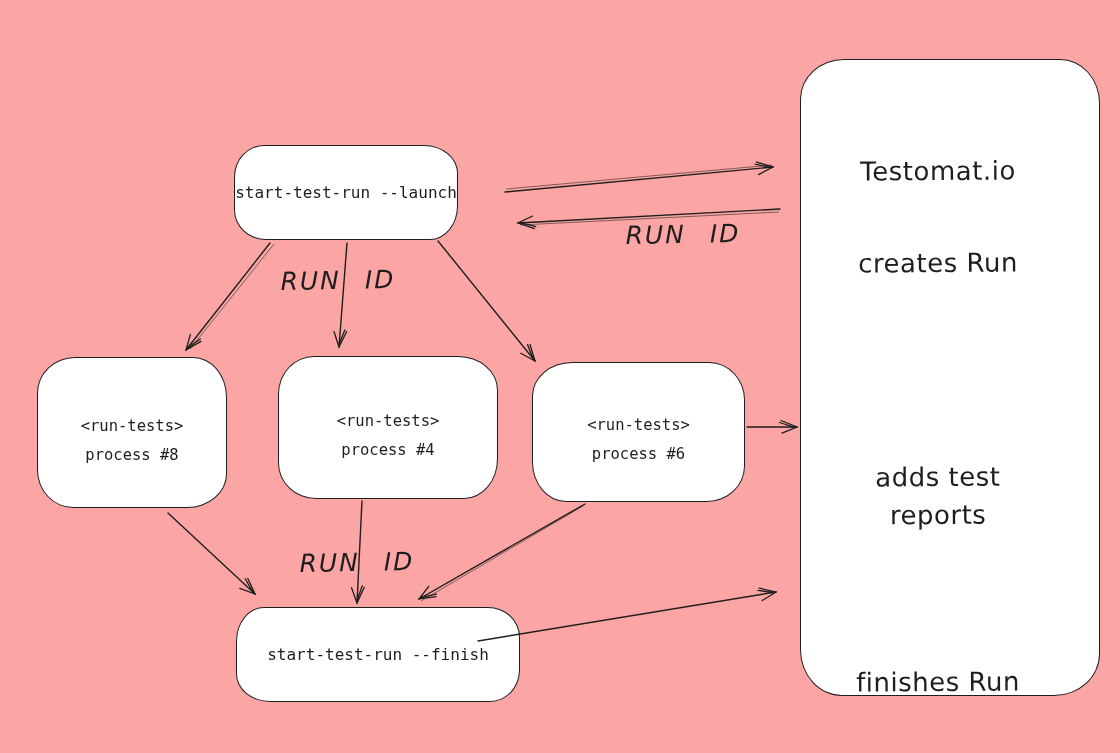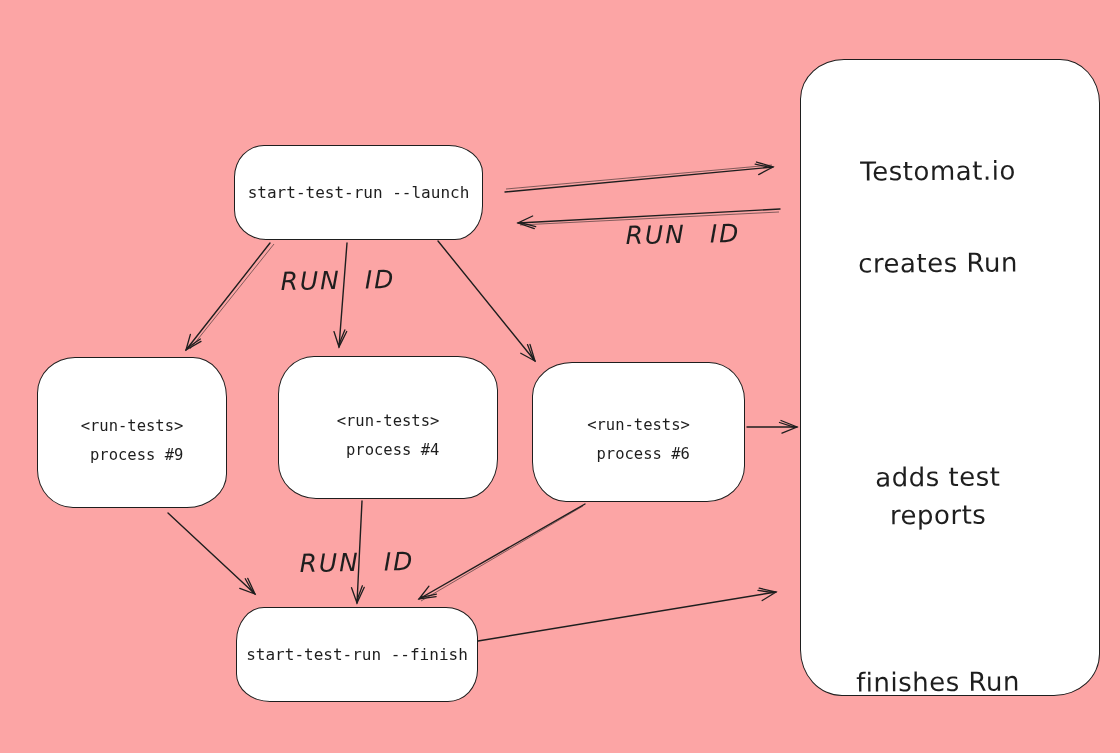--- a/index.html
+++ b/index.html
@@ -18,36 +18,36 @@
   .node {
     position: absolute;
     border: 1.6px solid #1e1e1e;
     background: #ffffff;
     display: flex;
     align-items: center;
     justify-content: center;
   }
   .node.mono-node { font-family: "DejaVu Sans Mono", monospace; font-size: 16px; }
 
-  #launch-node  { left: 234px; top: 145px; width: 249px; height: 95px;
+  #launch-node  { left: 234px; top: 145px; width: 224px; height: 95px;
                   border-radius: 30px 34px 28px 32px / 32px 28px 34px 30px; }
   #proc1-node   { left: 37px;  top: 357px; width: 190px; height: 151px;
                   border-radius: 38px 34px 40px 36px / 36px 40px 34px 38px; }
   #proc2-node   { left: 278px; top: 356px; width: 220px; height: 143px;
                   border-radius: 36px 40px 34px 38px / 38px 34px 40px 36px; }
   #proc3-node   { left: 532px; top: 362px; width: 213px; height: 140px;
                   border-radius: 40px 36px 38px 34px / 34px 38px 36px 40px; }
-  #finish-node  { left: 236px; top: 607px; width: 242px; height: 95px;
+  #finish-node  { left: 236px; top: 607px; width: 284px; height: 95px;
                   border-radius: 28px 32px 30px 34px / 34px 30px 32px 28px; }
   #testomat-node{ left: 800px; top: 59px;  width: 300px; height: 637px;
                   border-radius: 44px 40px 46px 42px / 40px 44px 42px 46px;
                   display: block; }
 
   .proc-text { font-family: "DejaVu Sans Mono", monospace; font-size: 15.5px;
-               line-height: 29px; text-align: right; margin-top: 16px; }
+               line-height: 29px; text-align: center; margin-top: 16px; }
 
   
   .hand { font-family: "DejaVu Sans", sans-serif; letter-spacing: 0.5px; }
   .testomat-label {
     position: absolute; left: 0; right: 24px;
     text-align: center; font-size: 26px;
     transform: rotate(-0.4deg);
   }
   #testomat-title   { top: 96px; }
   #creates-label    { top: 188px; }
@@ -102,21 +102,21 @@
     <div class="hand testomat-label" id="finishes-label">finishes Run</div>
   </div>
 
   <div class="node mono-node" id="launch-node">
     <span>start-test-run --launch</span>
   </div>
 
   <div class="node" id="proc1-node">
     <div class="proc-text">
       <div>&lt;run-tests&gt;</div>
-      <div>process #9</div>
+      <div>process #8</div>
     </div>
   </div>
   <div class="node" id="proc2-node">
     <div class="proc-text">
       <div>&lt;run-tests&gt;</div>
       <div>process #4</div>
     </div>
   </div>
   <div class="node" id="proc3-node">
     <div class="proc-text">

